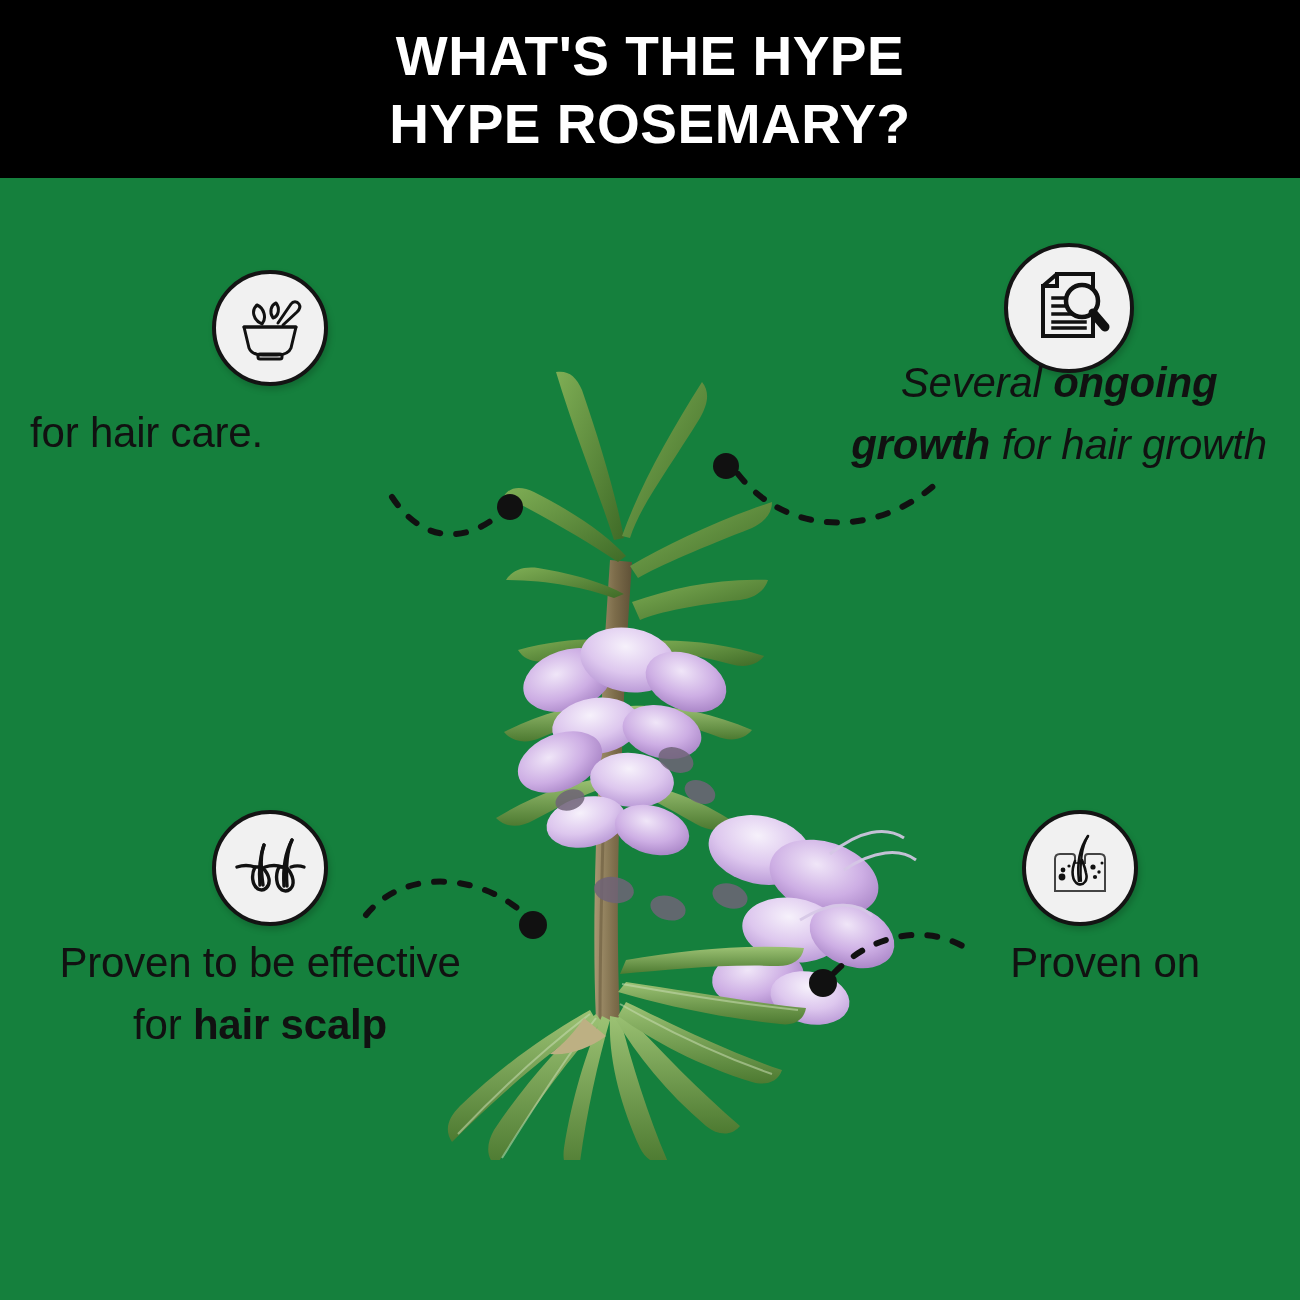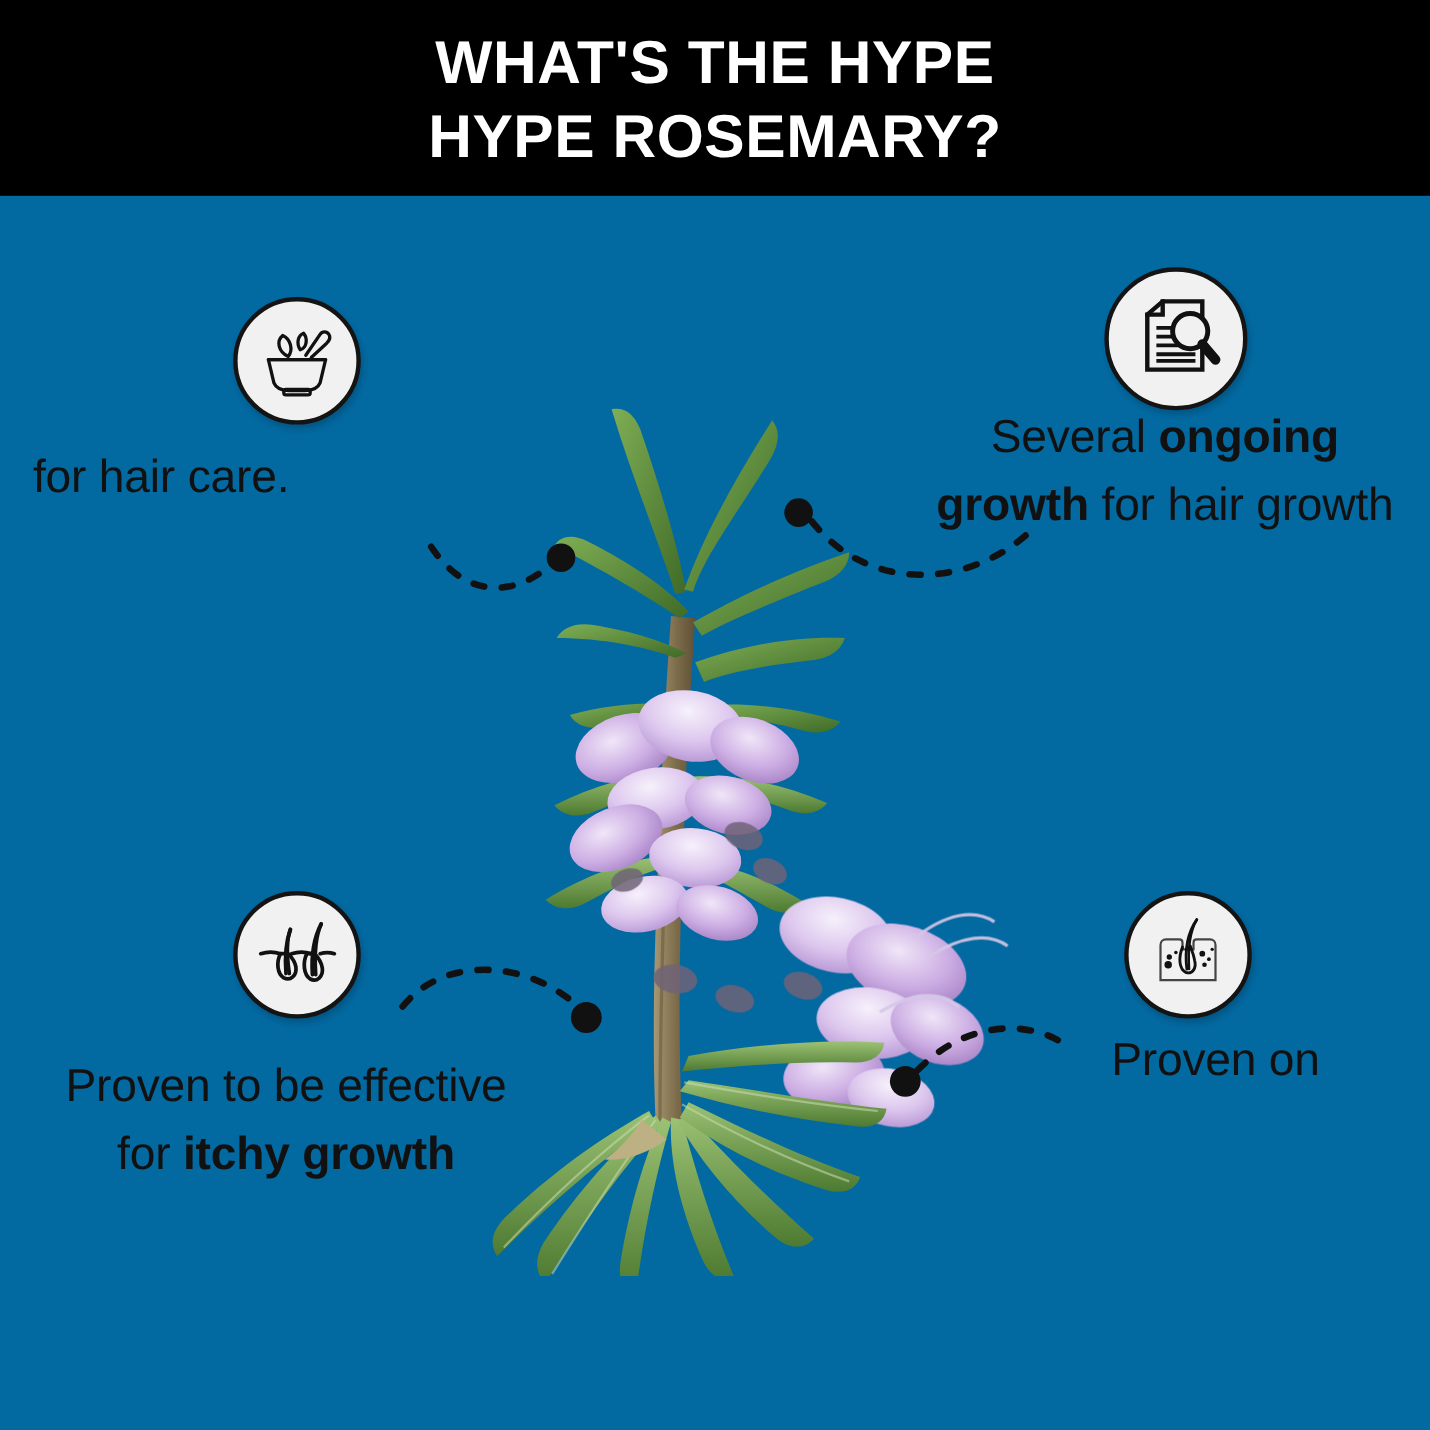--- a/index.html
+++ b/index.html
@@ -9,21 +9,21 @@
   }
   body {
     font-family: "Liberation Sans", sans-serif;
     -webkit-font-smoothing: antialiased;
   }
 
   #poster {
     position: relative;
     width: 1300px;
     height: 1300px;
-    background: #0369a1;
+    background: #15803d;
     overflow: hidden;
   }
 
   
   .header-band {
     position: absolute;
     left: 0;
     top: 0;
     width: 1300px;
     height: 178px;
@@ -76,28 +76,28 @@
   .caption b { font-weight: 700; }
   .caption .line { display: block; }
 
   #cap-ingredient {
     left: 30px; top: 402px; width: 480px;
     text-align: center;
   }
   #cap-ingredient .l2 { text-align: left; }
 
   #cap-studies {
-    left: 818px; top: 366px; width: 482px;
-    text-align: center;
+    left: 818px; top: 352px; width: 482px;
+    text-align: center;
+    font-style: italic;
   }
 
   #cap-proven {
     left: 10px; top: 932px; width: 500px;
     text-align: center;
-    margin-top: 24px;
   }
 
   #cap-itchy {
     left: 940px; top: 932px; width: 330px;
     text-align: center;
   }
 
   
   #connectors {
     position: absolute;
@@ -346,20 +346,20 @@
     <span class="line l2"><span>for hair care.</span></span>
   </div>
 
   <div class="caption" id="cap-studies">
     <span class="line"><span>Several </span><b>ongoing</b></span>
     <span class="line"><b>growth</b><span> for hair growth</span></span>
   </div>
 
   <div class="caption" id="cap-proven">
     <span class="line"><span>Proven to be effective</span></span>
-    <span class="line"><span>for </span><b>itchy growth</b></span>
+    <span class="line"><span>for </span><b>hair scalp</b></span>
   </div>
 
   <div class="caption" id="cap-itchy">
     <span class="line"><span>Proven on</span></span>
   </div>
 
 </div>
 
 </body></html>

